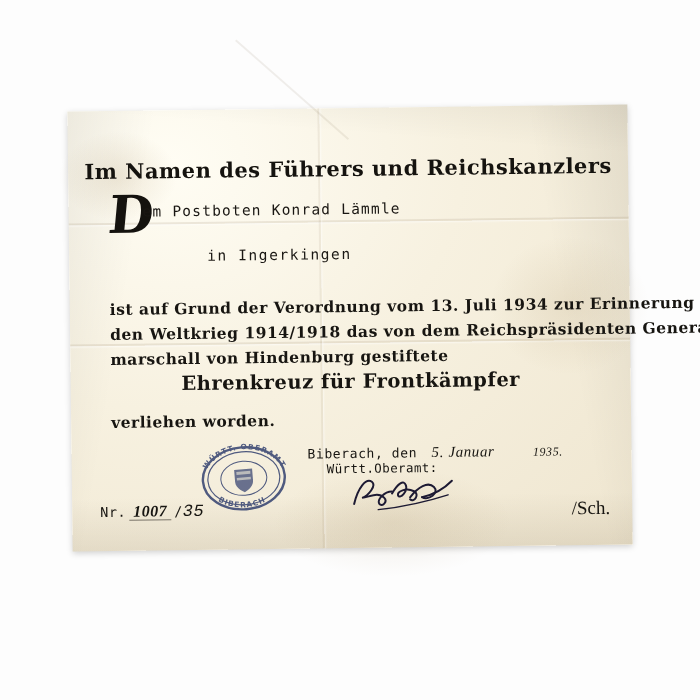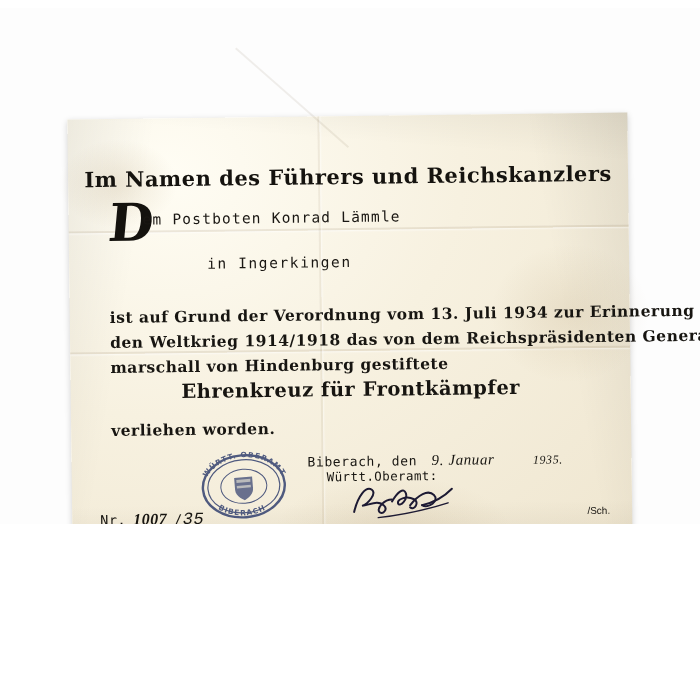--- a/index.html
+++ b/index.html
@@ -7,24 +7,23 @@
     padding: 0;
     width: 700px;
     height: 700px;
     background: #ffffff;
     font-family: "Liberation Serif", serif;
   }
 
   #stage {
     position: relative;
     width: 700px;
-    height: 516px;
+    height: 700px;
     background: #fdfdfd;
     overflow: hidden;
-    margin-top: 8px;
   }
 
   
   #sheet {
     position: absolute;
     left: 70px;
     top: 108px;
     width: 560px;
     height: 440px;
     background:
@@ -197,22 +196,22 @@
   .nr-year {
     font-family: Liberation Mono, monospace;
     font-style: italic;
     font-size: 17px;
   }
 
   .sch-mark {
     position: absolute;
     right: 22px;
     top: 392px;
-    font-family: Liberation Sans, sans-serif;
-    font-size: 10px;
+    font-family: Liberation Serif, serif;
+    font-size: 19px;
   }
 
   
   .signature {
     position: absolute;
     left: 276px;
     top: 362px;
     width: 110px;
     height: 46px;
   }
@@ -258,21 +257,21 @@
         <span class="b-line center">den Weltkrieg 1914/1918 das von dem Reichspräsidenten Generalfeld=</span>
         <span class="b-line">marschall von Hindenburg gestiftete</span>
       </div>
 
       <div class="award fraktur">Ehrenkreuz für Frontkämpfer</div>
 
       <div class="verliehen fraktur">verliehen worden.</div>
 
       <div class="place-line">
         <span>Biberach</span><span>, den</span>
-        <span style="font-family:'Liberation Serif',serif;font-style:italic;font-size:15px;padding:0 6px;">9. Januar</span>
+        <span style="font-family:'Liberation Serif',serif;font-style:italic;font-size:15px;padding:0 6px;">5. Januar</span>
         <span style="font-family:'Liberation Serif',serif;font-style:italic;font-size:12px;padding-left:24px;">1935.</span>
       </div>
 
       <div class="office-line">Württ.Oberamt:</div>
 
       <div class="signature">
         <svg width="110" height="46" viewBox="0 0 110 46" xmlns="http://www.w3.org/2000/svg">
           <g fill="none" stroke="#1d1a33" stroke-width="2" stroke-linecap="round">
             <path d="M6 34 C 10 18, 18 8, 24 12 C 29 16, 20 26, 14 28 C 22 27, 30 22, 36 28 C 40 32, 34 38, 31 34 C 29 30, 36 22, 44 22"></path>
             <path d="M44 24 C 50 14, 56 10, 58 16 C 60 22, 52 30, 50 26 C 49 22, 58 18, 66 22 C 72 25, 66 34, 62 30"></path>

